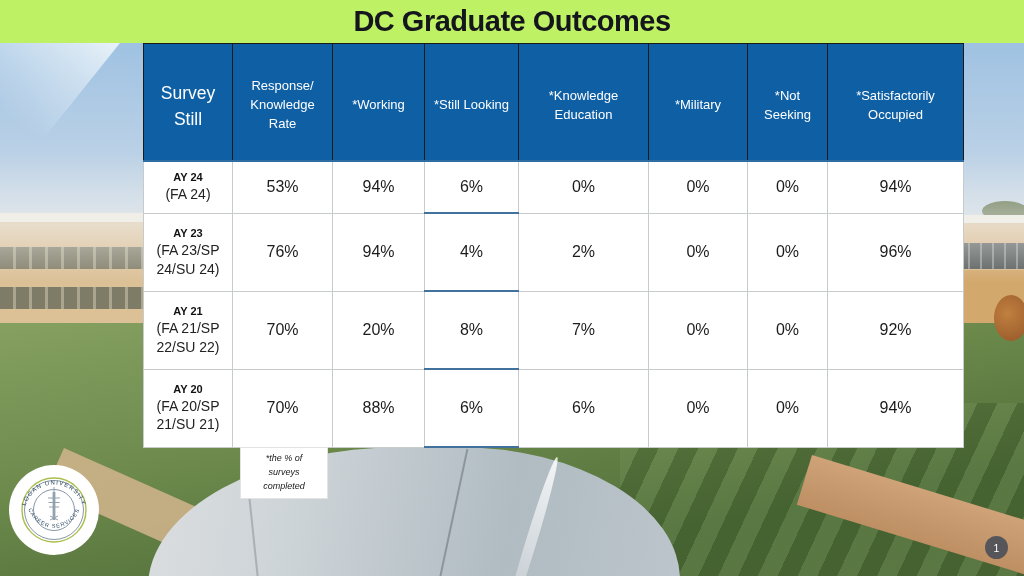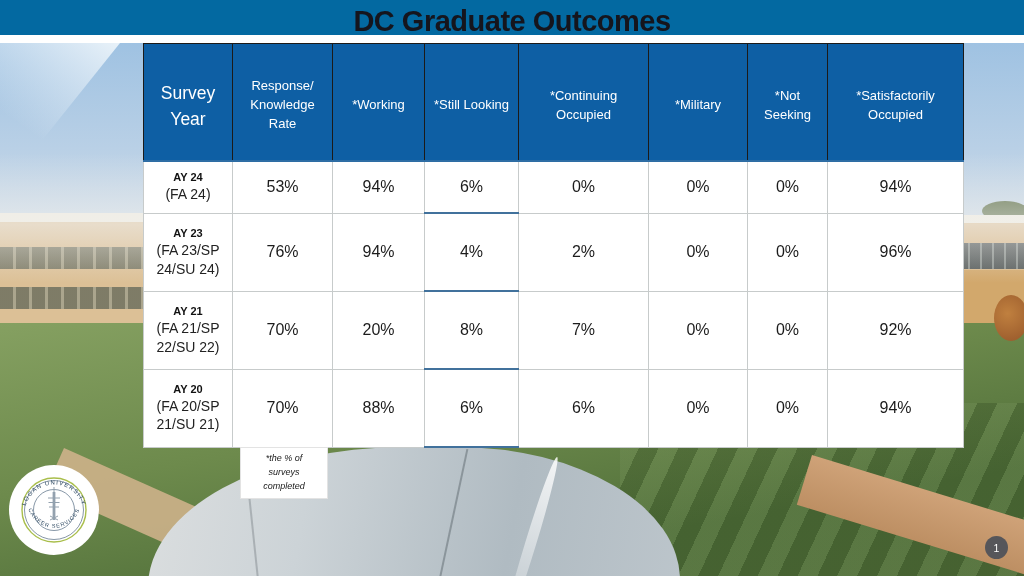--- a/index.html
+++ b/index.html
@@ -42,21 +42,21 @@
          border-radius:48% 42% 0 0 / 100% 95% 0 0;
          background:linear-gradient(100deg,#dbdedf 0%,#ccd3d7 30%,#b0bbc2 68%,#bcc5cb 100%); }
   .dome .streak { position:absolute; right:27%; top:4%; width:11px; height:130%; border-radius:50%;
          background:linear-gradient(180deg,rgba(255,255,255,.85),rgba(255,255,255,.1)); transform:rotate(17deg); }
   .dome .seam { position:absolute; left:56%; top:0; width:2px; height:140%;
          background:rgba(55,65,72,.35); transform:rotate(12deg); }
   .dome .seam2 { position:absolute; left:20%; top:4%; width:2px; height:140%;
          background:rgba(55,65,72,.25); transform:rotate(-6deg); }
 
   
-  .title-band { position:absolute; left:0; top:0; width:1024px; height:35px; background:#0369a1; z-index:4; }
+  .title-band { position:absolute; left:0; top:0; width:1024px; height:43px; background:#bef264; z-index:4; }
   .slide-title { width:100%; text-align:center; font-size:29px; font-weight:700; letter-spacing:-.5px;
          color:var(--title-text,#15151d); line-height:42px; }
 
   
   table.outcomes { position:absolute; left:143px; top:43px; width:820px; height:405px; z-index:5;
          border-collapse:collapse; table-layout:fixed; }
   table.outcomes thead th {
          background:var(--header-blue,#0e5fa4); color:#fff; font-weight:400; font-size:13px; line-height:1.45;
          border:1px solid #1c1a18; border-bottom:2px solid #2e6da4;
          vertical-align:middle; padding:14px 8px 6px; height:117px; }
@@ -122,25 +122,25 @@
         <col style="width:100px">
         <col style="width:92px">
         <col style="width:94px">
       <col style="width:130px">
         <col style="width:99px">
         <col style="width:80px">
         <col style="width:136px">
     </colgroup>
     <thead>
       <tr>
-        <th class="survey-year">Survey Year</th>
+        <th class="survey-year">Survey Still</th>
         <th>Response/ Knowledge Rate</th>
         <th>*Working</th>
         <th>*Still Looking</th>
-        <th>*Continuing Occupied</th>
+        <th>*Knowledge Education</th>
         <th>*Military</th>
         <th>*Not Seeking</th>
         <th>*Satisfactorily Occupied</th>
       </tr>
     </thead>
     <tbody>
       <tr>
         <td class="year">
           <span class="ay">AY 24</span>
           <span class="terms">(FA 24)</span>

